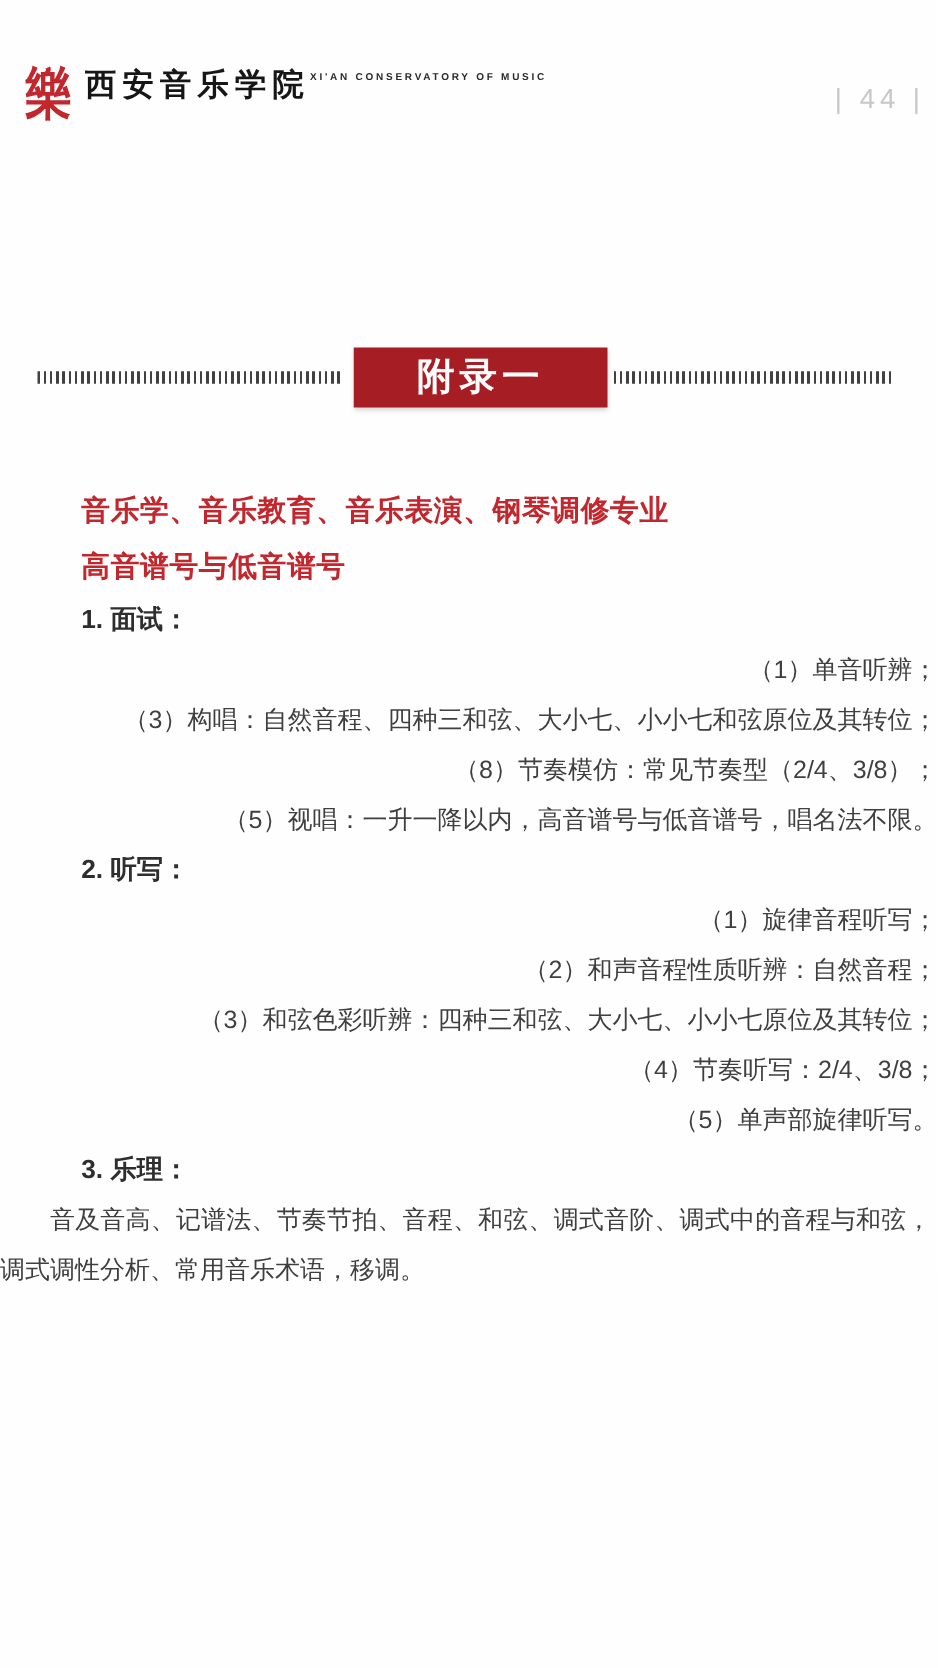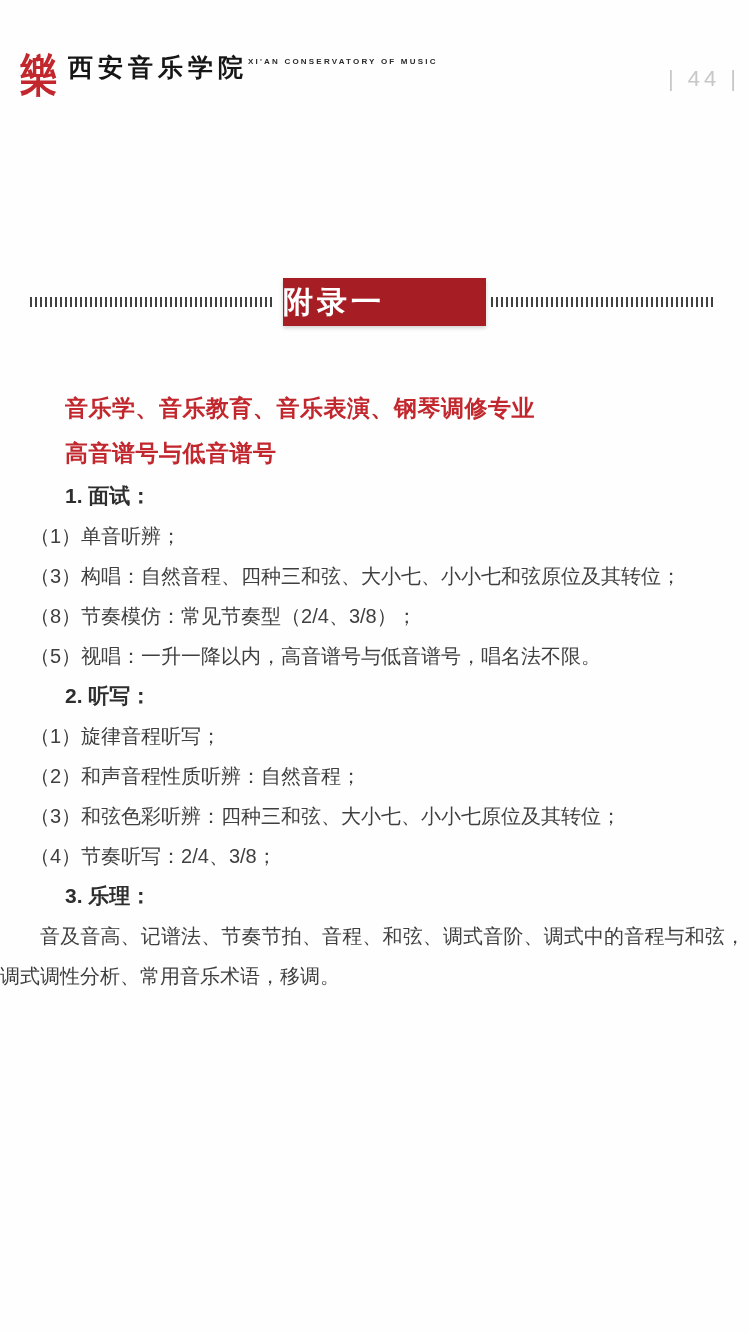--- a/index.html
+++ b/index.html
@@ -42,43 +42,43 @@
   .tickline{
     height:10px;
     background:repeating-linear-gradient(to right,
       #414141 0px,#414141 2px,transparent 2px,transparent 5px);
   }
   .tickline.left{margin-left:30px;width:242px;}
   .tickline.right{width:224px;}
   .banner{
     width:203px;height:48px;margin-left:11px;margin-right:5px;
     background:#a61e24;
-    display:flex;align-items:center;justify-content:flex-start;
+    display:flex;align-items:center;justify-content:center;
     box-shadow:0 2px 4px rgba(0,0,0,0.18);
   }
   .banner span{
     color:#ffffff;font-size:30px;font-weight:bold;letter-spacing:4px;
     line-height:1;white-space:nowrap;
   }
 
   
   .content{position:absolute;top:386px;left:0;right:0;color:#3f3f3f;}
   .doc-title{
     margin-left:65px;
     color:#c1272d;font-weight:bold;font-size:23px;
     line-height:45px;letter-spacing:0.5px;white-space:nowrap;
   }
   .section-heading{
     margin-left:65px;
     font-size:21px;font-weight:bold;color:#2e2e2e;
     line-height:40px;white-space:nowrap;
   }
   .item{
-    margin-left:30px;
-    font-size:20px;line-height:40px;white-space:nowrap;
+    margin-left:61px;
+    font-size:20px;line-height:40px;white-space:nowrap;text-align:right;
   }
   .paragraph{
     margin-right:5px;
     font-size:20px;line-height:40px;
     text-indent:2em;text-align:justify;
   }
 </style>
 </head>
 <body>
 
@@ -111,18 +111,19 @@
     <div class="item">（1）单音听辨；</div>
     <div class="item">（3）构唱：自然音程、四种三和弦、大小七、小小七和弦原位及其转位；</div>
     <div class="item">（8）节奏模仿：常见节奏型（2/4、3/8）；</div>
     <div class="item">（5）视唱：一升一降以内，高音谱号与低音谱号，唱名法不限。</div>
 
     <div class="section-heading">2. 听写：</div>
     <div class="item">（1）旋律音程听写；</div>
     <div class="item">（2）和声音程性质听辨：自然音程；</div>
     <div class="item">（3）和弦色彩听辨：四种三和弦、大小七、小小七原位及其转位；</div>
     <div class="item">（4）节奏听写：2/4、3/8；</div>
+    <div class="item">（5）单声部旋律听写。</div>
 
     <div class="section-heading">3. 乐理：</div>
     <div class="paragraph">音及音高、记谱法、节奏节拍、音程、和弦、调式音阶、调式中的音程与和弦，调式调性分析、常用音乐术语，移调。</div>
   </div>
 
 </div>
 
 </body></html>

